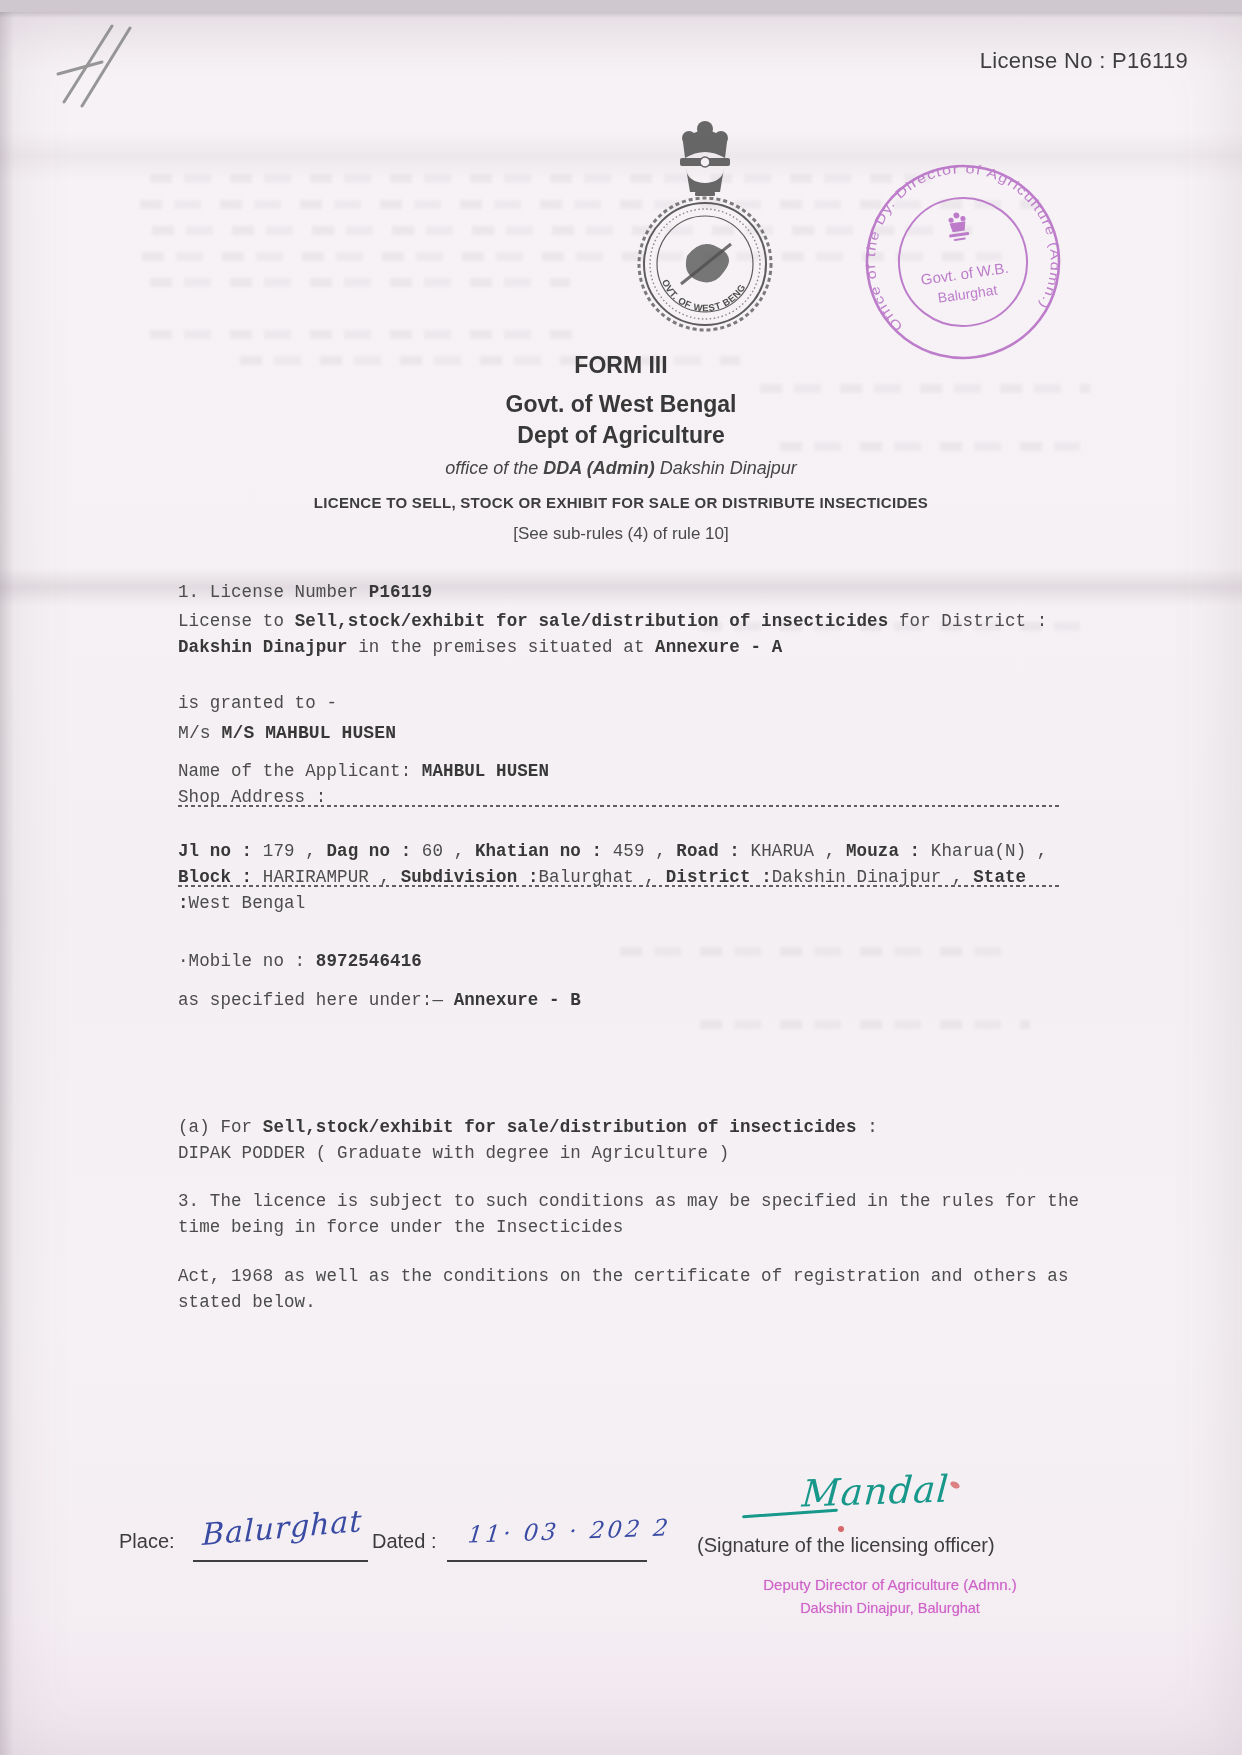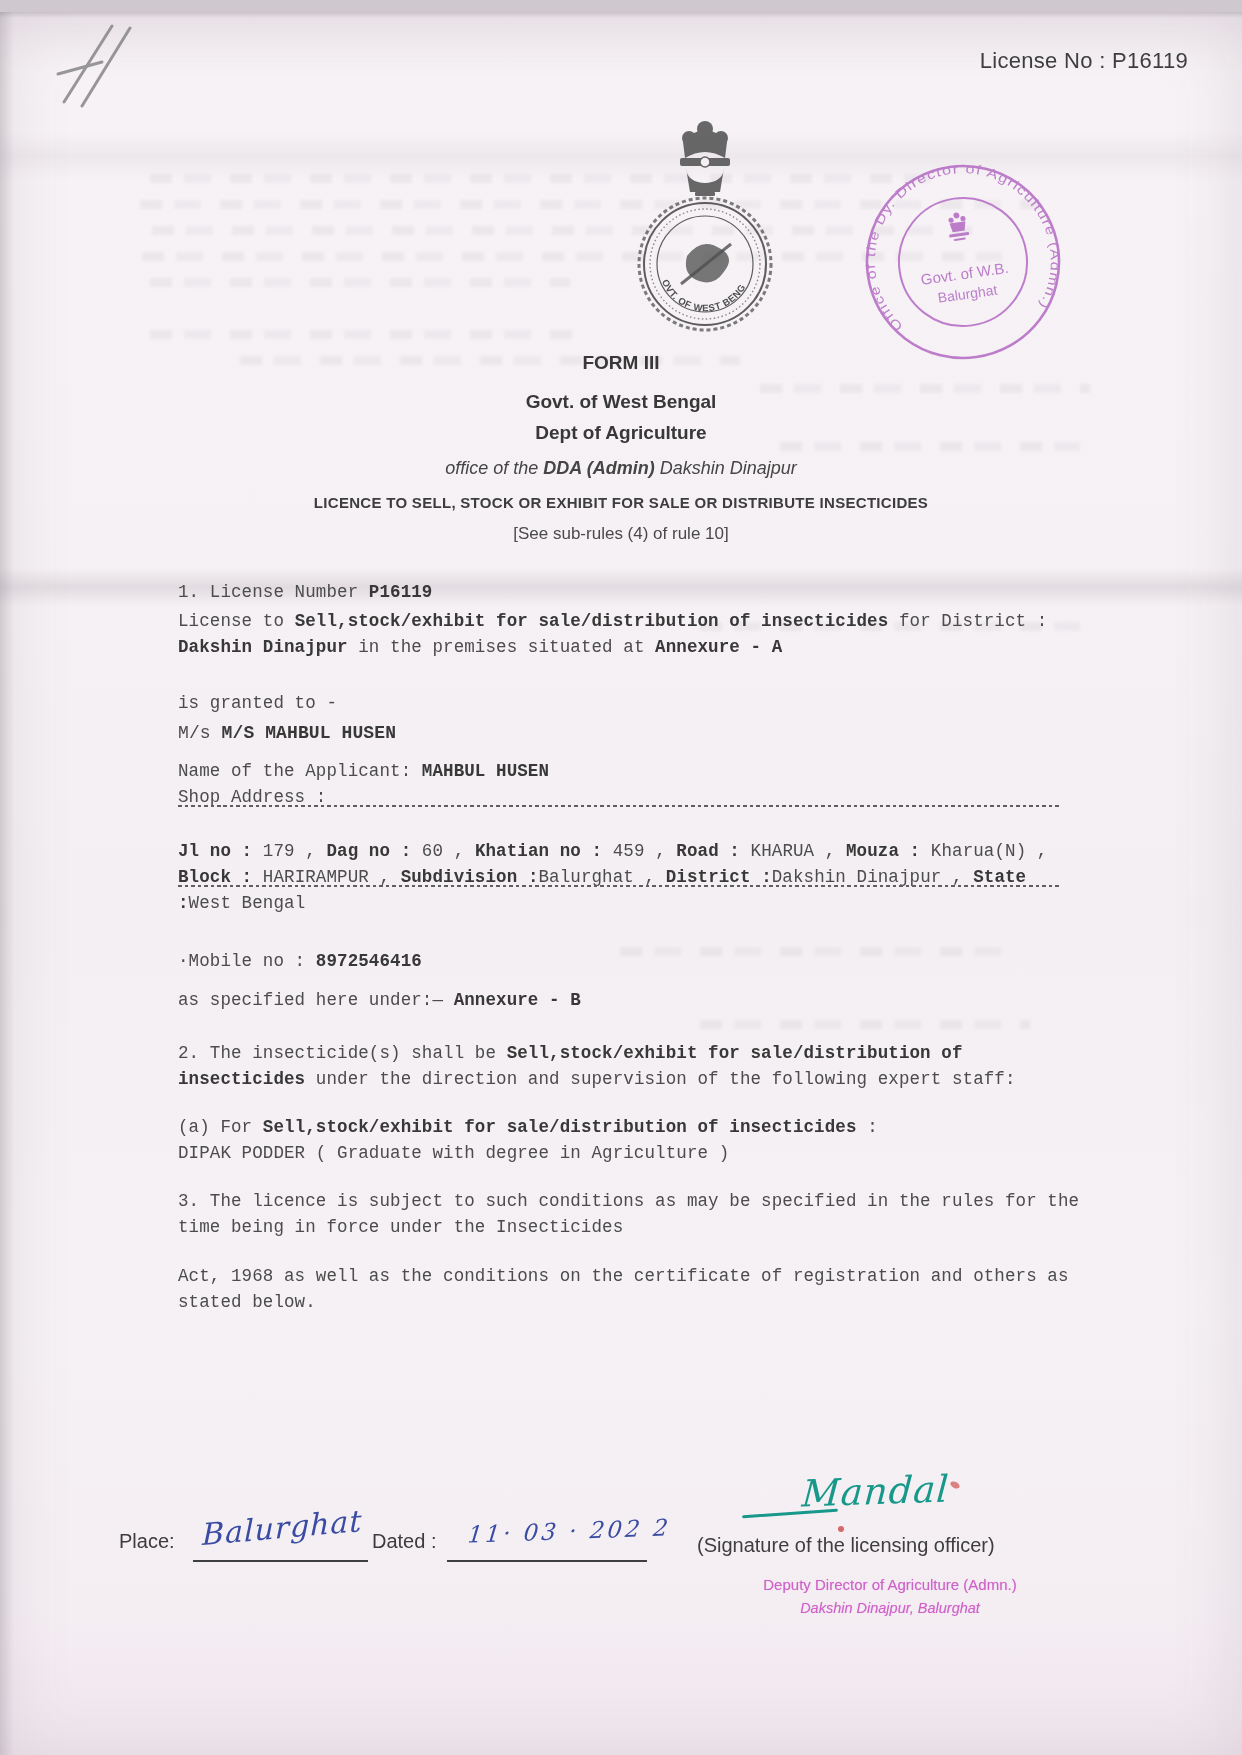--- a/index.html
+++ b/index.html
@@ -13,40 +13,40 @@
   .edge-left{left:0;top:0;width:14px;height:100%;background:linear-gradient(90deg,rgba(115,105,118,.22),rgba(115,105,118,0));}
   .edge-top{left:0;top:0;width:100%;height:6px;background:linear-gradient(180deg,rgba(100,95,100,.22),rgba(100,95,100,0));}
   .band{left:0;width:100%;pointer-events:none;}
   .band1{top:556px;height:38px;background:linear-gradient(180deg,rgba(0,0,0,0),rgba(150,135,150,.20),rgba(0,0,0,0));}
   .band2{top:120px;height:48px;background:linear-gradient(180deg,rgba(0,0,0,0),rgba(160,145,160,.10),rgba(0,0,0,0));}
   .band3{top:1600px;height:155px;background:linear-gradient(180deg,rgba(0,0,0,0),rgba(214,180,205,.14));}
   .sm{position:absolute;height:9px;opacity:.07;filter:blur(1.5px);pointer-events:none;
       background:repeating-linear-gradient(90deg,rgba(95,80,105,.9) 0 22px,rgba(95,80,105,0) 22px 34px,rgba(95,80,105,.7) 34px 61px,rgba(95,80,105,0) 61px 80px);}
   .license-no{top:36px;right:54px;font-size:22px;color:#3e3e3e;letter-spacing:.3px;}
   .center{left:0;width:100%;text-align:center;color:#383838;}
-  .h-bold{font-weight:bold;font-size:19px;}
+  .h-bold{font-weight:bold;font-size:23px;}
   .office-line{font-size:18px;font-weight:normal;color:#454545;font-style:italic;}
   .licence-title{font-size:15px;font-weight:bold;letter-spacing:.3px;color:#3d3d3d;}
   .subrule{font-size:17px;color:#4a4a4a;}
   .bp{position:absolute;left:178px;width:900px;font-size:17.5px;line-height:26px;color:#4c4c4c;letter-spacing:.1px;font-family:Liberation Mono, monospace;}
   .bp b{color:#383838;}
   .dash{position:absolute;left:178px;width:884px;height:2px;
         background:repeating-linear-gradient(90deg,#5e5e5e 0 3.5px,rgba(0,0,0,0) 3.5px 6.5px);}
   .ms-line{font-size:18px;}
   .place-label,.dated-label{position:absolute;font-size:20px;color:#3c3c3c;}
   .uline{position:absolute;height:2px;background:#3f3f3f;}
   .hand{position:absolute;font-family:"DejaVu Serif",serif;font-style:italic;color:#3a4ba3;}
   .hand-place{font-size:30px;transform:rotate(-5deg) skewX(-6deg);letter-spacing:1px;}
   .hand-date{font-size:23px;transform:rotate(-2deg) skewX(-8deg);letter-spacing:3px;}
   .sig-name{position:absolute;font-family:"DejaVu Serif",serif;font-style:italic;font-size:37px;color:#17988a;transform:rotate(-2deg) skewX(-6deg);letter-spacing:1px;}
   .sig-stroke{position:absolute;width:96px;height:3px;background:#17988a;transform:rotate(-4deg);border-radius:2px;}
   .sig-caption{position:absolute;font-size:20px;color:#3e3e3e;}
   .officer{position:absolute;left:700px;width:380px;text-align:center;color:#cf62c8;text-shadow:0 0 1px rgba(207,98,200,.45);}
   .officer1{top:1564px;font-size:15px;}
-  .officer2{top:1588px;font-size:14.5px;font-style:italic;}
+  .officer2{top:1588px;font-size:14.5px;}
   .red-dot{position:absolute;background:#cf4545;border-radius:50%;opacity:.8;}
   svg text{font-family:"Liberation Sans",sans-serif;}
 </style>
 </head>
 <body>
 
 <div class="page">
 
   <div class="abs edge-left"></div>
   <div class="abs edge-top"></div>
@@ -146,21 +146,20 @@
 
   <div class="dash" style="top:793px"></div>
 
   <p class="bp" style="top:808px;width:895px"><b>Jl no :</b><span> 179 , </span><b>Dag no :</b><span> 60 , </span><b>Khatian no :</b><span> 459 , </span><b>Road :</b><span> KHARUA , </span><b>Mouza :</b><span> Kharua(N) , </span><b>Block :</b><span> HARIRAMPUR , </span><b>Subdivision :</b><span>Balurghat , </span><b>District :</b><span>Dakshin Dinajpur , </span><b>State :</b><span>West Bengal</span></p>
 
   <div class="dash" style="top:873px"></div>
 
   <p class="bp" style="top:918px"><span>·Mobile no : </span><b>8972546416</b></p>
   <p class="bp" style="top:957px"><span>as specified here under:— </span><b>Annexure - B</b></p>
 
-  <p class="bp" style="top:1010px;width:905px"><span>2. The insecticide(s) shall be </span><b>Sell,stock/exhibit for sale/distribution of insecticides</b><span> under the direction and supervision of the following expert staff:</span></p>
 
   <p class="bp" style="top:1084px"><span>(a) For </span><b>Sell,stock/exhibit for sale/distribution of insecticides</b><span> :</span></p>
   <p class="bp" style="top:1110px">DIPAK PODDER ( Graduate with degree in Agriculture )</p>
 
   <p class="bp" style="top:1158px;width:905px">3. The licence is subject to such conditions as may be specified in the rules for the time being in force under the Insecticides</p>
   <p class="bp" style="top:1233px;width:905px">Act, 1968 as well as the conditions on the certificate of registration and others as stated below.</p>
 
   <div class="place-label" style="left:119px;top:1518px">Place:</div>
   <div class="uline" style="left:193px;top:1548px;width:175px"></div>
   <div class="hand hand-place" style="left:202px;top:1498px">Balurghat</div>

